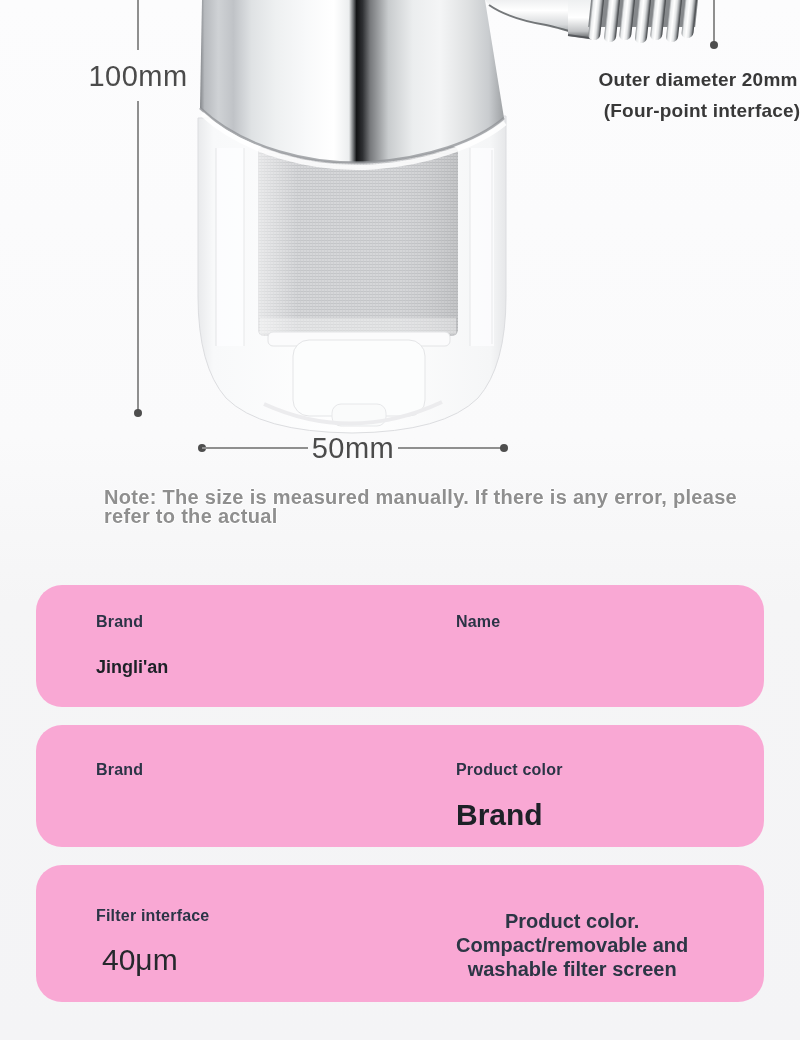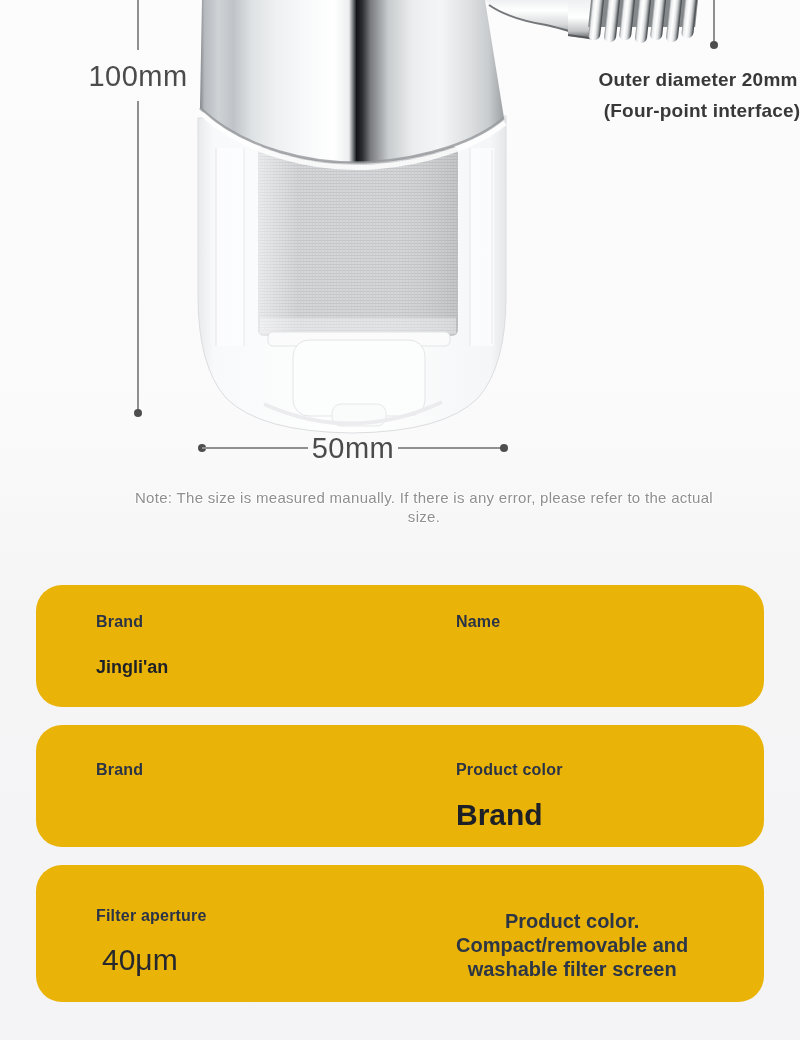--- a/index.html
+++ b/index.html
@@ -9,26 +9,26 @@
     background:linear-gradient(180deg,#fcfcfd 0%,#fafafb 42%,#f5f5f6 58%,#f4f4f6 100%);
   }
   .page{position:relative;width:800px;height:1040px;overflow:hidden;}
   .hero{position:absolute;left:12px;top:0;width:800px;height:560px;}
   .product-svg{position:absolute;left:0;top:0;}
   .dim-line{position:absolute;background:#8f8f8f;}
   .dim-dot{position:absolute;width:8px;height:8px;border-radius:50%;background:#4e4e4e;}
   .dim-label{position:absolute;color:#4b4b4b;font-size:29px;line-height:34px;letter-spacing:0.5px;text-align:center;}
   .anno{position:absolute;color:#383838;font-size:19px;font-weight:bold;letter-spacing:0.2px;text-align:center;}
   .note{
-    position:absolute;left:92px;top:488px;width:640px;text-align:center;
-    font-size:15px;font-weight:normal;color:#8f8f8f;line-height:19px;letter-spacing:0.3px;
+    position:absolute;left:92px;top:488px;width:640px;text-align:left;
+    font-size:20px;font-weight:bold;color:#8f8f8f;line-height:19px;letter-spacing:0.3px;
     text-shadow:0 1px 0 rgba(255,255,255,.95),0 -1px 0 rgba(255,255,255,.75),
                 1px 0 0 rgba(255,255,255,.85),-1px 0 0 rgba(255,255,255,.85);
   }
-  .card{position:absolute;left:36px;width:728px;background:#eab308;border-radius:26px;}
+  .card{position:absolute;left:36px;width:728px;background:#f9a8d4;border-radius:26px;}
   #card1{top:585px;height:122px;}
   #card2{top:725px;height:122px;}
   #card3{top:865px;height:137px;}
   .card .lbl{position:absolute;font-size:16px;font-weight:bold;color:#2b3446;letter-spacing:0.2px;}
   .card .val{position:absolute;color:#1d2127;white-space:pre-line;margin-top:8px;}
   .col-l{left:60px;}
   .col-r{left:420px;}
   #card1 .lbl{top:28px;}
   #card1 .val.col-l{top:64px;font-size:18px;font-weight:bold;}
   #card1 .val.col-r{top:56px;font-size:31px;font-weight:bold;letter-spacing:0.2px;}
@@ -179,37 +179,36 @@
     <div class="dim-line" style="left:386px;top:447px;width:106px;height:2px"></div>
     <div class="dim-dot" style="left:488px;top:444px"></div>
 
     <div class="dim-line" style="left:701px;top:0;width:2px;height:42px"></div>
     <div class="dim-dot" style="left:698px;top:41px"></div>
     <div class="anno" style="left:560px;top:69px;width:252px">Outer diameter 20mm</div>
     <div class="anno" style="left:560px;top:100px;width:260px">(Four-point interface)</div>
 
     <div class="note">
       <div>Note: The size is measured manually. If there is any error, please refer to the actual</div>
-      <div>size.</div>
     </div>
   </div>
 
   <div class="card" id="card1">
     <div class="lbl col-l">Brand</div>
     <div class="val col-l">Jingli'an</div>
     <div class="lbl col-r">Name</div>
   </div>
 
   <div class="card" id="card2">
     <div class="lbl col-l">Brand</div>
     <div class="lbl col-r">Product color</div>
     <div class="val col-r">Brand</div>
   </div>
 
   <div class="card" id="card3">
-    <div class="lbl col-l">Filter aperture</div>
+    <div class="lbl col-l">Filter interface</div>
     <div class="val col-l">40μm</div>
     <div class="val col-r">Product color.
 Compact/removable and
 washable filter screen</div>
   </div>
 
 </div>
 
 </body></html>

